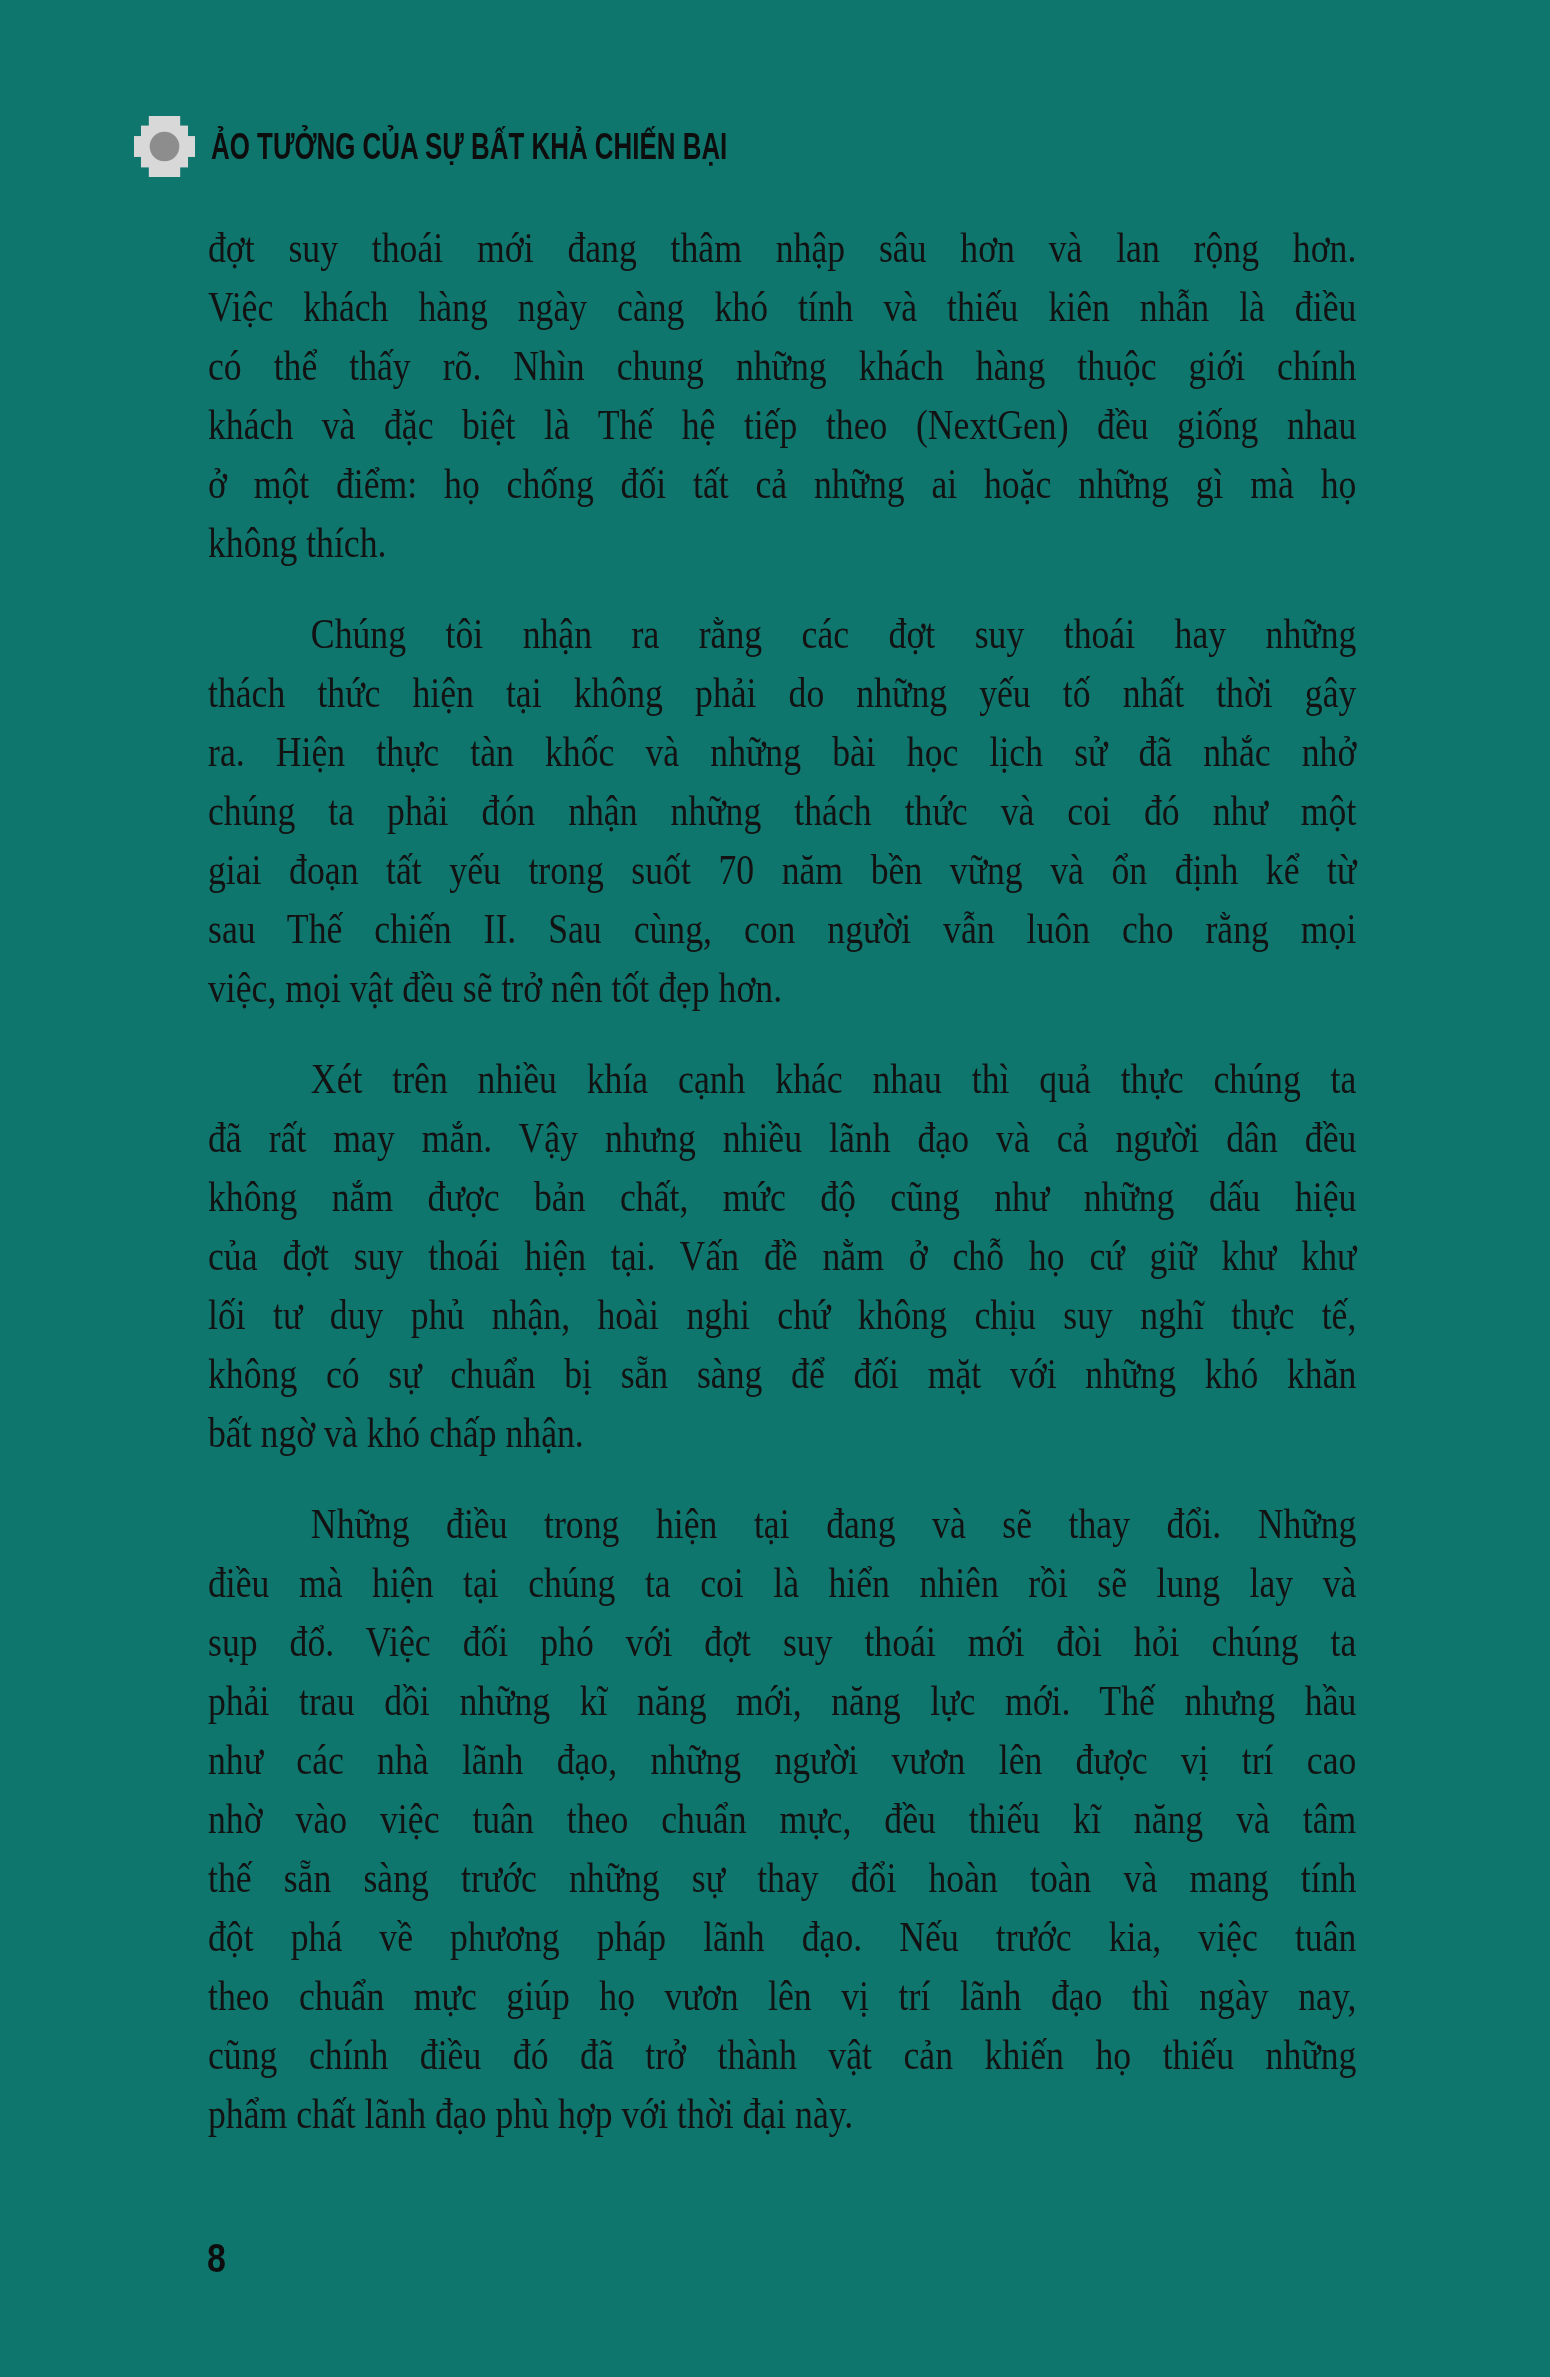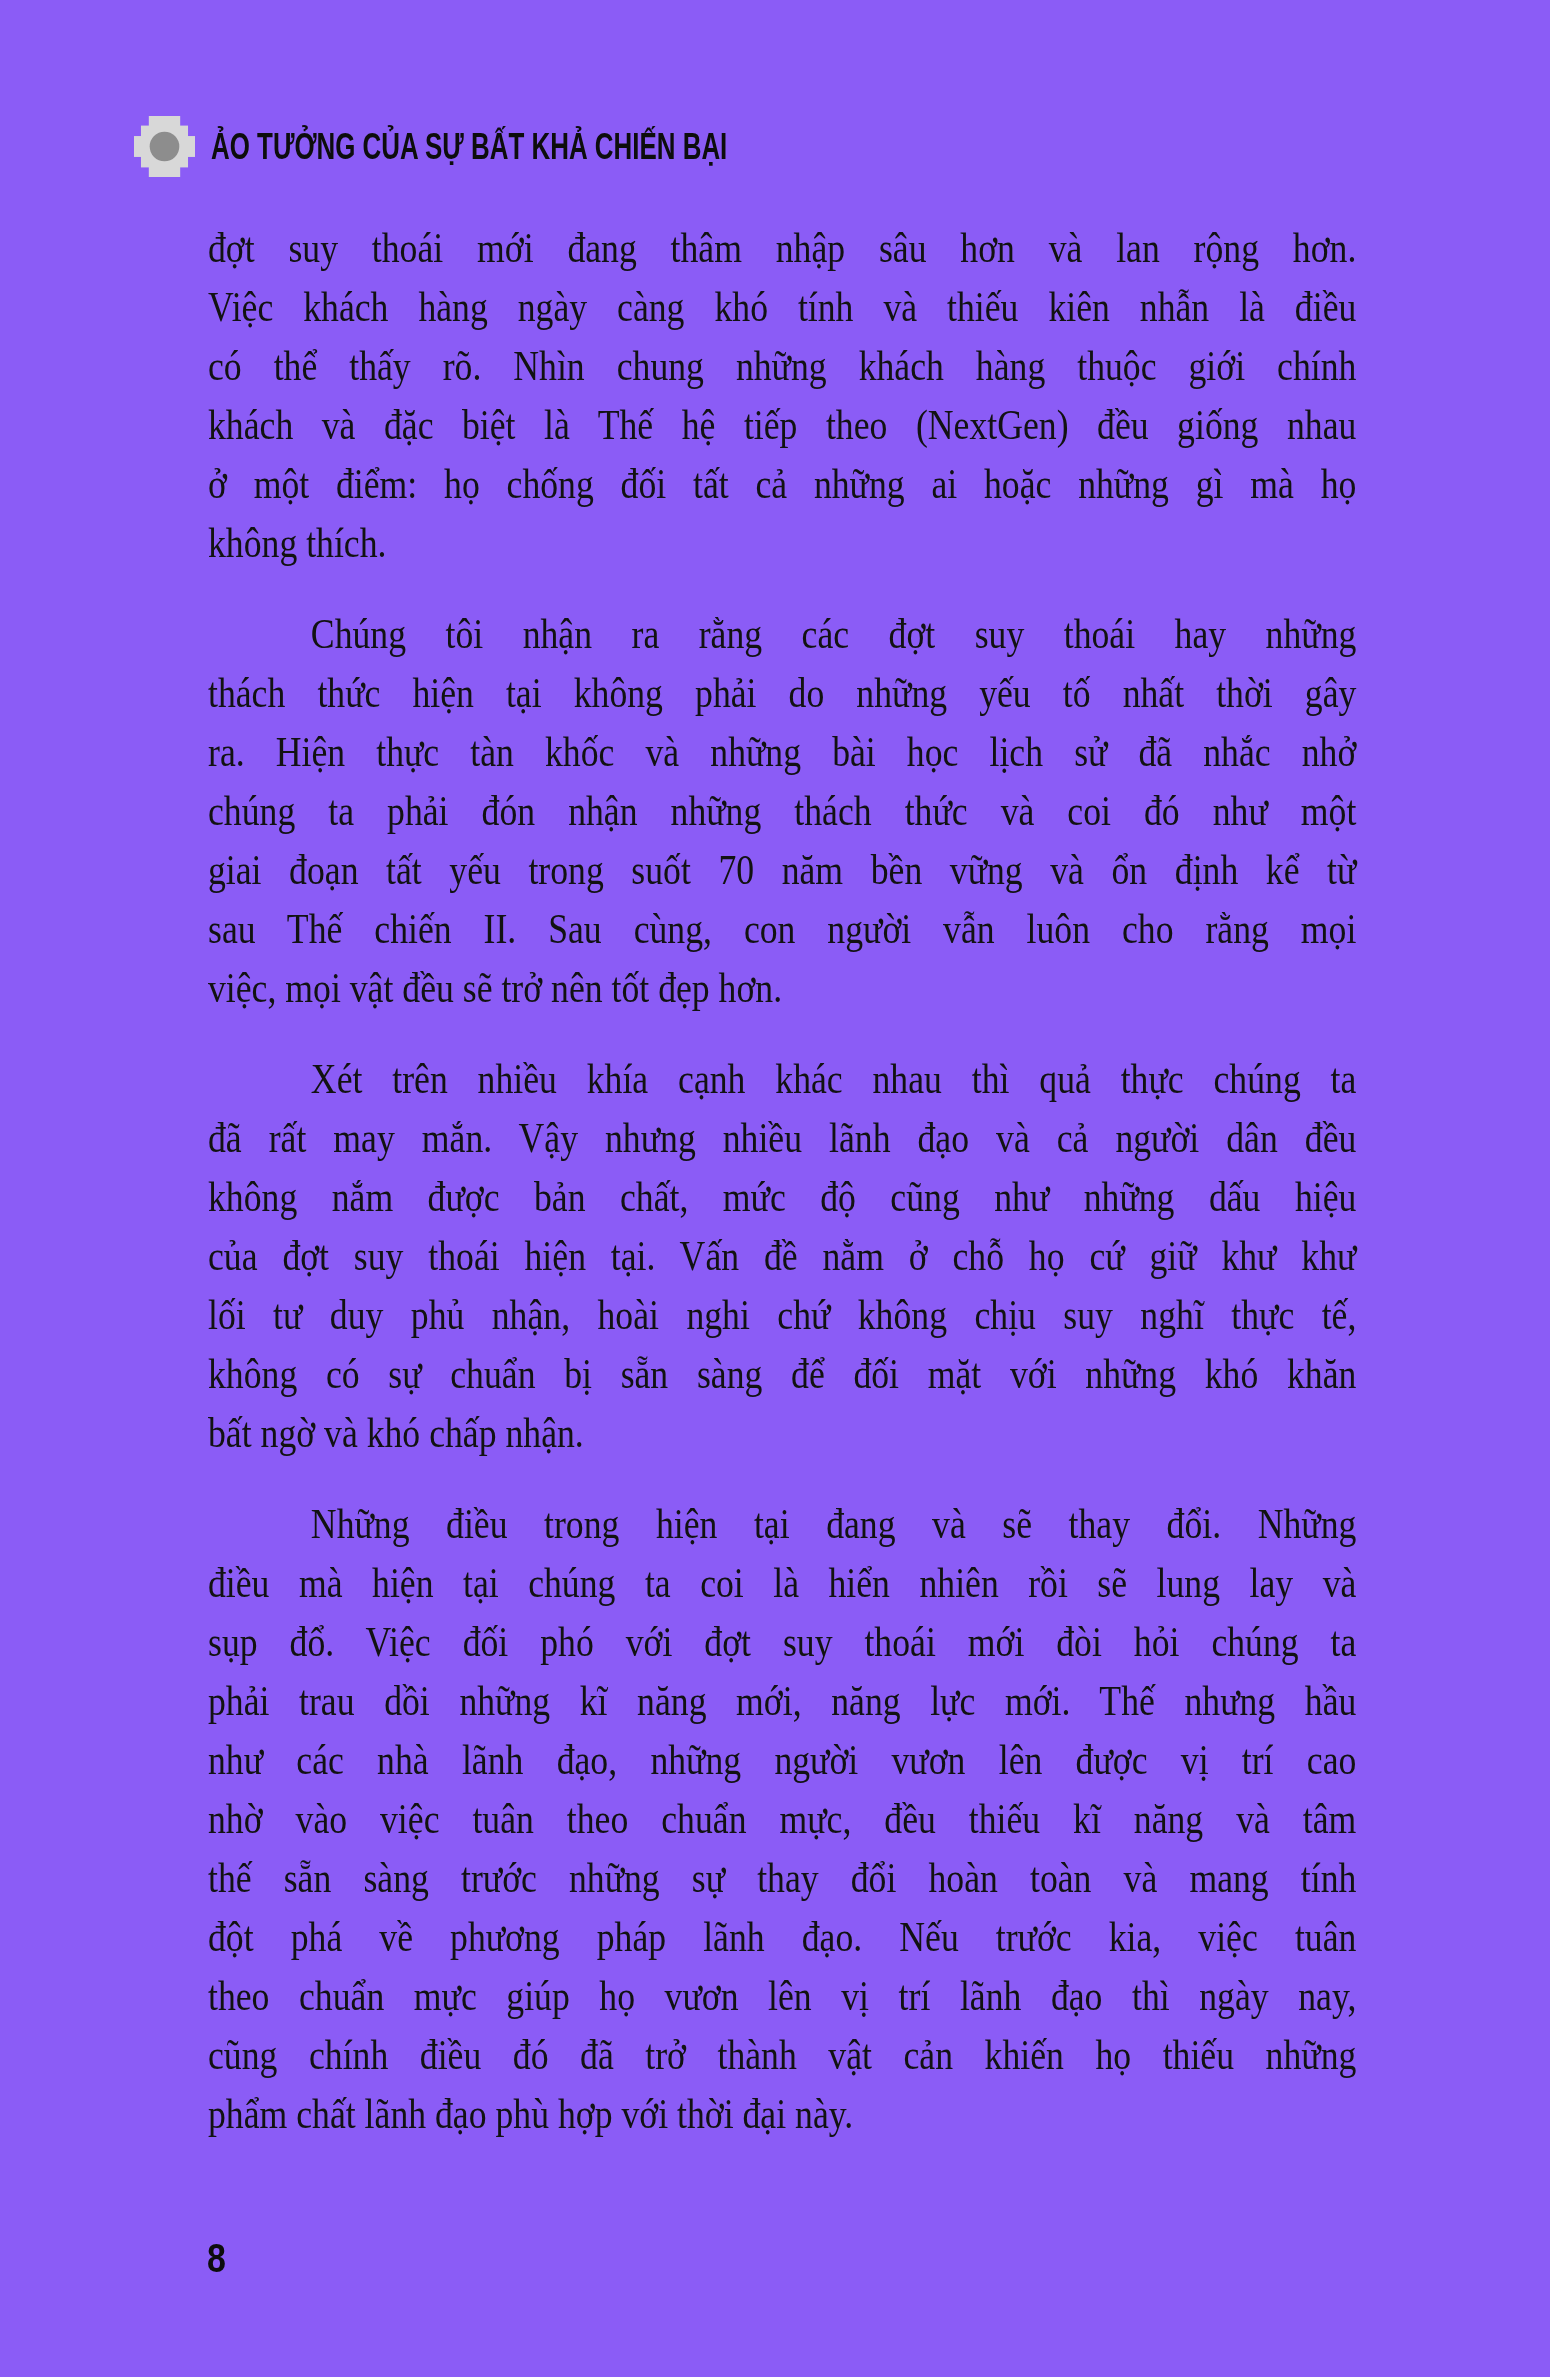--- a/index.html
+++ b/index.html
@@ -1,20 +1,20 @@
 <!DOCTYPE html>
 <html lang="vi" style="font-size:14px"><head>
 <meta charset="utf-8">
 <style>
   html, body { margin: 0; padding: 0; background: #ffffff; }
   .page {
     position: relative;
     width: 1551px;
     height: 2377px;
-    background: #8b5cf6;
+    background: #0f766e;
     overflow: hidden;
     color: #121212;
     font-family: "Liberation Serif", "DejaVu Serif", serif;
   }
   .running-head {
     position: absolute;
     left: 134px;
     top: 116px;
     height: 61px;
     display: flex;

